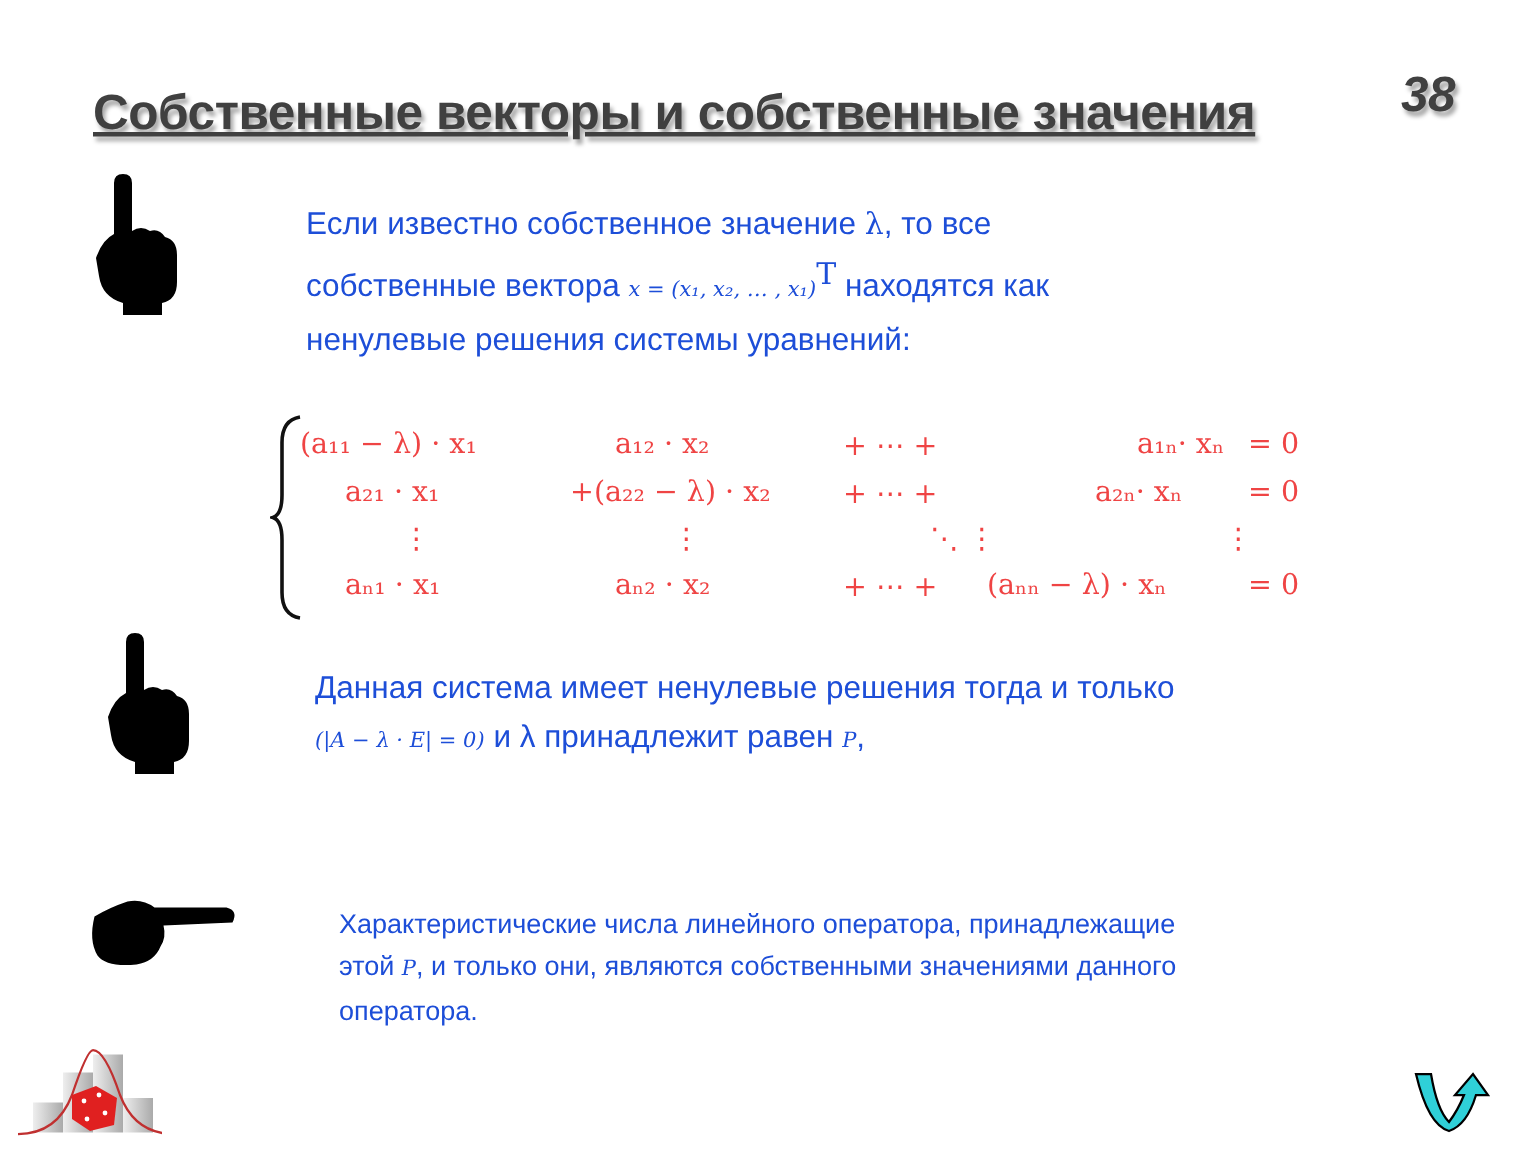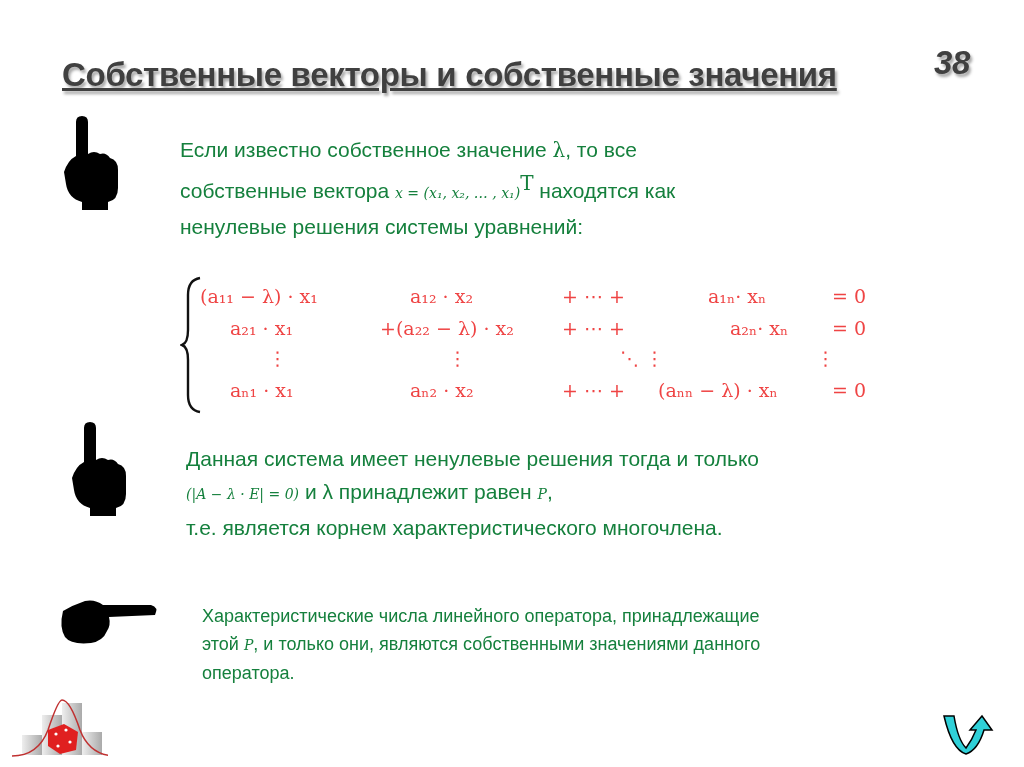--- a/index.html
+++ b/index.html
@@ -9,22 +9,23 @@
   }
   .title {
     position:absolute; left:0; top:44px; width:1024px; text-align:center;
     font-family:"Liberation Sans", sans-serif; font-weight:bold; font-size:33px;
     color:#404040; text-shadow:2px 3px 3px rgba(0,0,0,0.35); letter-spacing:-0.3px;
   }
   .title .num { position:absolute; left:934px; top:0;font-style:italic; }
   .title .txt { position:absolute; left:62px; top:12px; white-space:nowrap;text-decoration:underline; }
   .hand { position:absolute; }
   .para {
-    position:absolute; font-size:21px; line-height:33px; color:#15803d;
+    position:absolute; font-size:21px; line-height:33px; color:#1d4ed8;
     font-family:"Liberation Sans", sans-serif;
+    margin-left:24px;
   }
   .para .math { font-family:"DejaVu Serif", serif; font-style:italic; font-size:14px; }
   .para .mathr { font-family:"DejaVu Serif", serif; font-size:20px; }
   .para3 { font-size:18px; line-height:28px; }
   .system {
     position:absolute; left:180px; top:275px; width:710px; height:140px;
     font-family:"DejaVu Serif", serif; font-size:19px; color:#ef4444;
   }
   .brace { position:absolute; left:0; top:0; }
   .cell { position:absolute; white-space:nowrap; }
@@ -55,21 +56,21 @@
 </div>
 
 <div class="system">
   <svg class="brace" width="24" height="140" viewBox="0 0 24 140">
     <path d="M20 3 Q8 5 8 20 L8 55 Q8 68 2 70 Q8 72 8 85 L8 120 Q8 135 20 137" fill="none" stroke="#111" stroke-width="2.4"></path>
   </svg>
   <div>
     <span class="cell" style="left:20px;top:10px">(a₁₁ − λ) · x₁</span>
     <span class="cell" style="left:230px;top:10px">a₁₂ · x₂</span>
     <span class="cell" style="left:382px;top:10px">+ ⋯ +</span>
-    <span class="cell" style="left:528px;top:10px">a₁ₙ· xₙ</span>
+    <span class="cell" style="left:578px;top:10px">a₁ₙ· xₙ</span>
     <span class="cell" style="left:652px;top:10px">= 0</span>
   </div>
   <div>
     <span class="cell" style="left:50px;top:42px">a₂₁ · x₁</span>
     <span class="cell" style="left:200px;top:42px">+(a₂₂ − λ) · x₂</span>
     <span class="cell" style="left:382px;top:42px">+ ⋯ +</span>
     <span class="cell" style="left:550px;top:42px">a₂ₙ· xₙ</span>
     <span class="cell" style="left:652px;top:42px">= 0</span>
   </div>
   <div>
@@ -89,21 +90,20 @@
 
 <svg class="hand" style="left:70px;top:420px" width="64" height="100" viewBox="0 0 64 100">
   <path d="M14 8 Q14 2 20 2 Q26 2 26 8 L26 40 Q32 36 38 40 Q44 38 48 44 Q56 46 56 56 L56 74 Q56 86 46 88 L46 96 L20 96 L20 88 Q6 84 4 70 L2 58 Q6 46 14 42 Z" fill="#000"></path>
 </svg>
 
 <div class="para" style="left:186px;top:442px">
   <div>Данная система имеет ненулевые решения тогда и только</div>
   <div>
     <span class="math">(|A − λ · E| = 0)</span><span> и λ принадлежит равен </span><span class="math">P</span><span>,</span>
   </div>
-  <div>т.е. является корнем характеристического многочлена.</div>
 </div>
 
 <svg class="hand" style="left:55px;top:597px" width="105" height="50" viewBox="0 0 105 50">
   <path d="M8 14 Q18 8 30 4 Q40 2 48 8 L96 8 Q104 10 100 18 L54 20 Q56 28 52 34 Q48 44 36 46 Q16 48 10 40 Q4 30 8 14 Z" fill="#000"></path>
 </svg>
 
 <div class="para para3" style="left:202px;top:602px">
   <div>Характеристические числа линейного оператора, принадлежащие</div>
   <div>
     <span>этой </span><span class="math">P</span><span>, и только они, являются собственными значениями данного</span>

